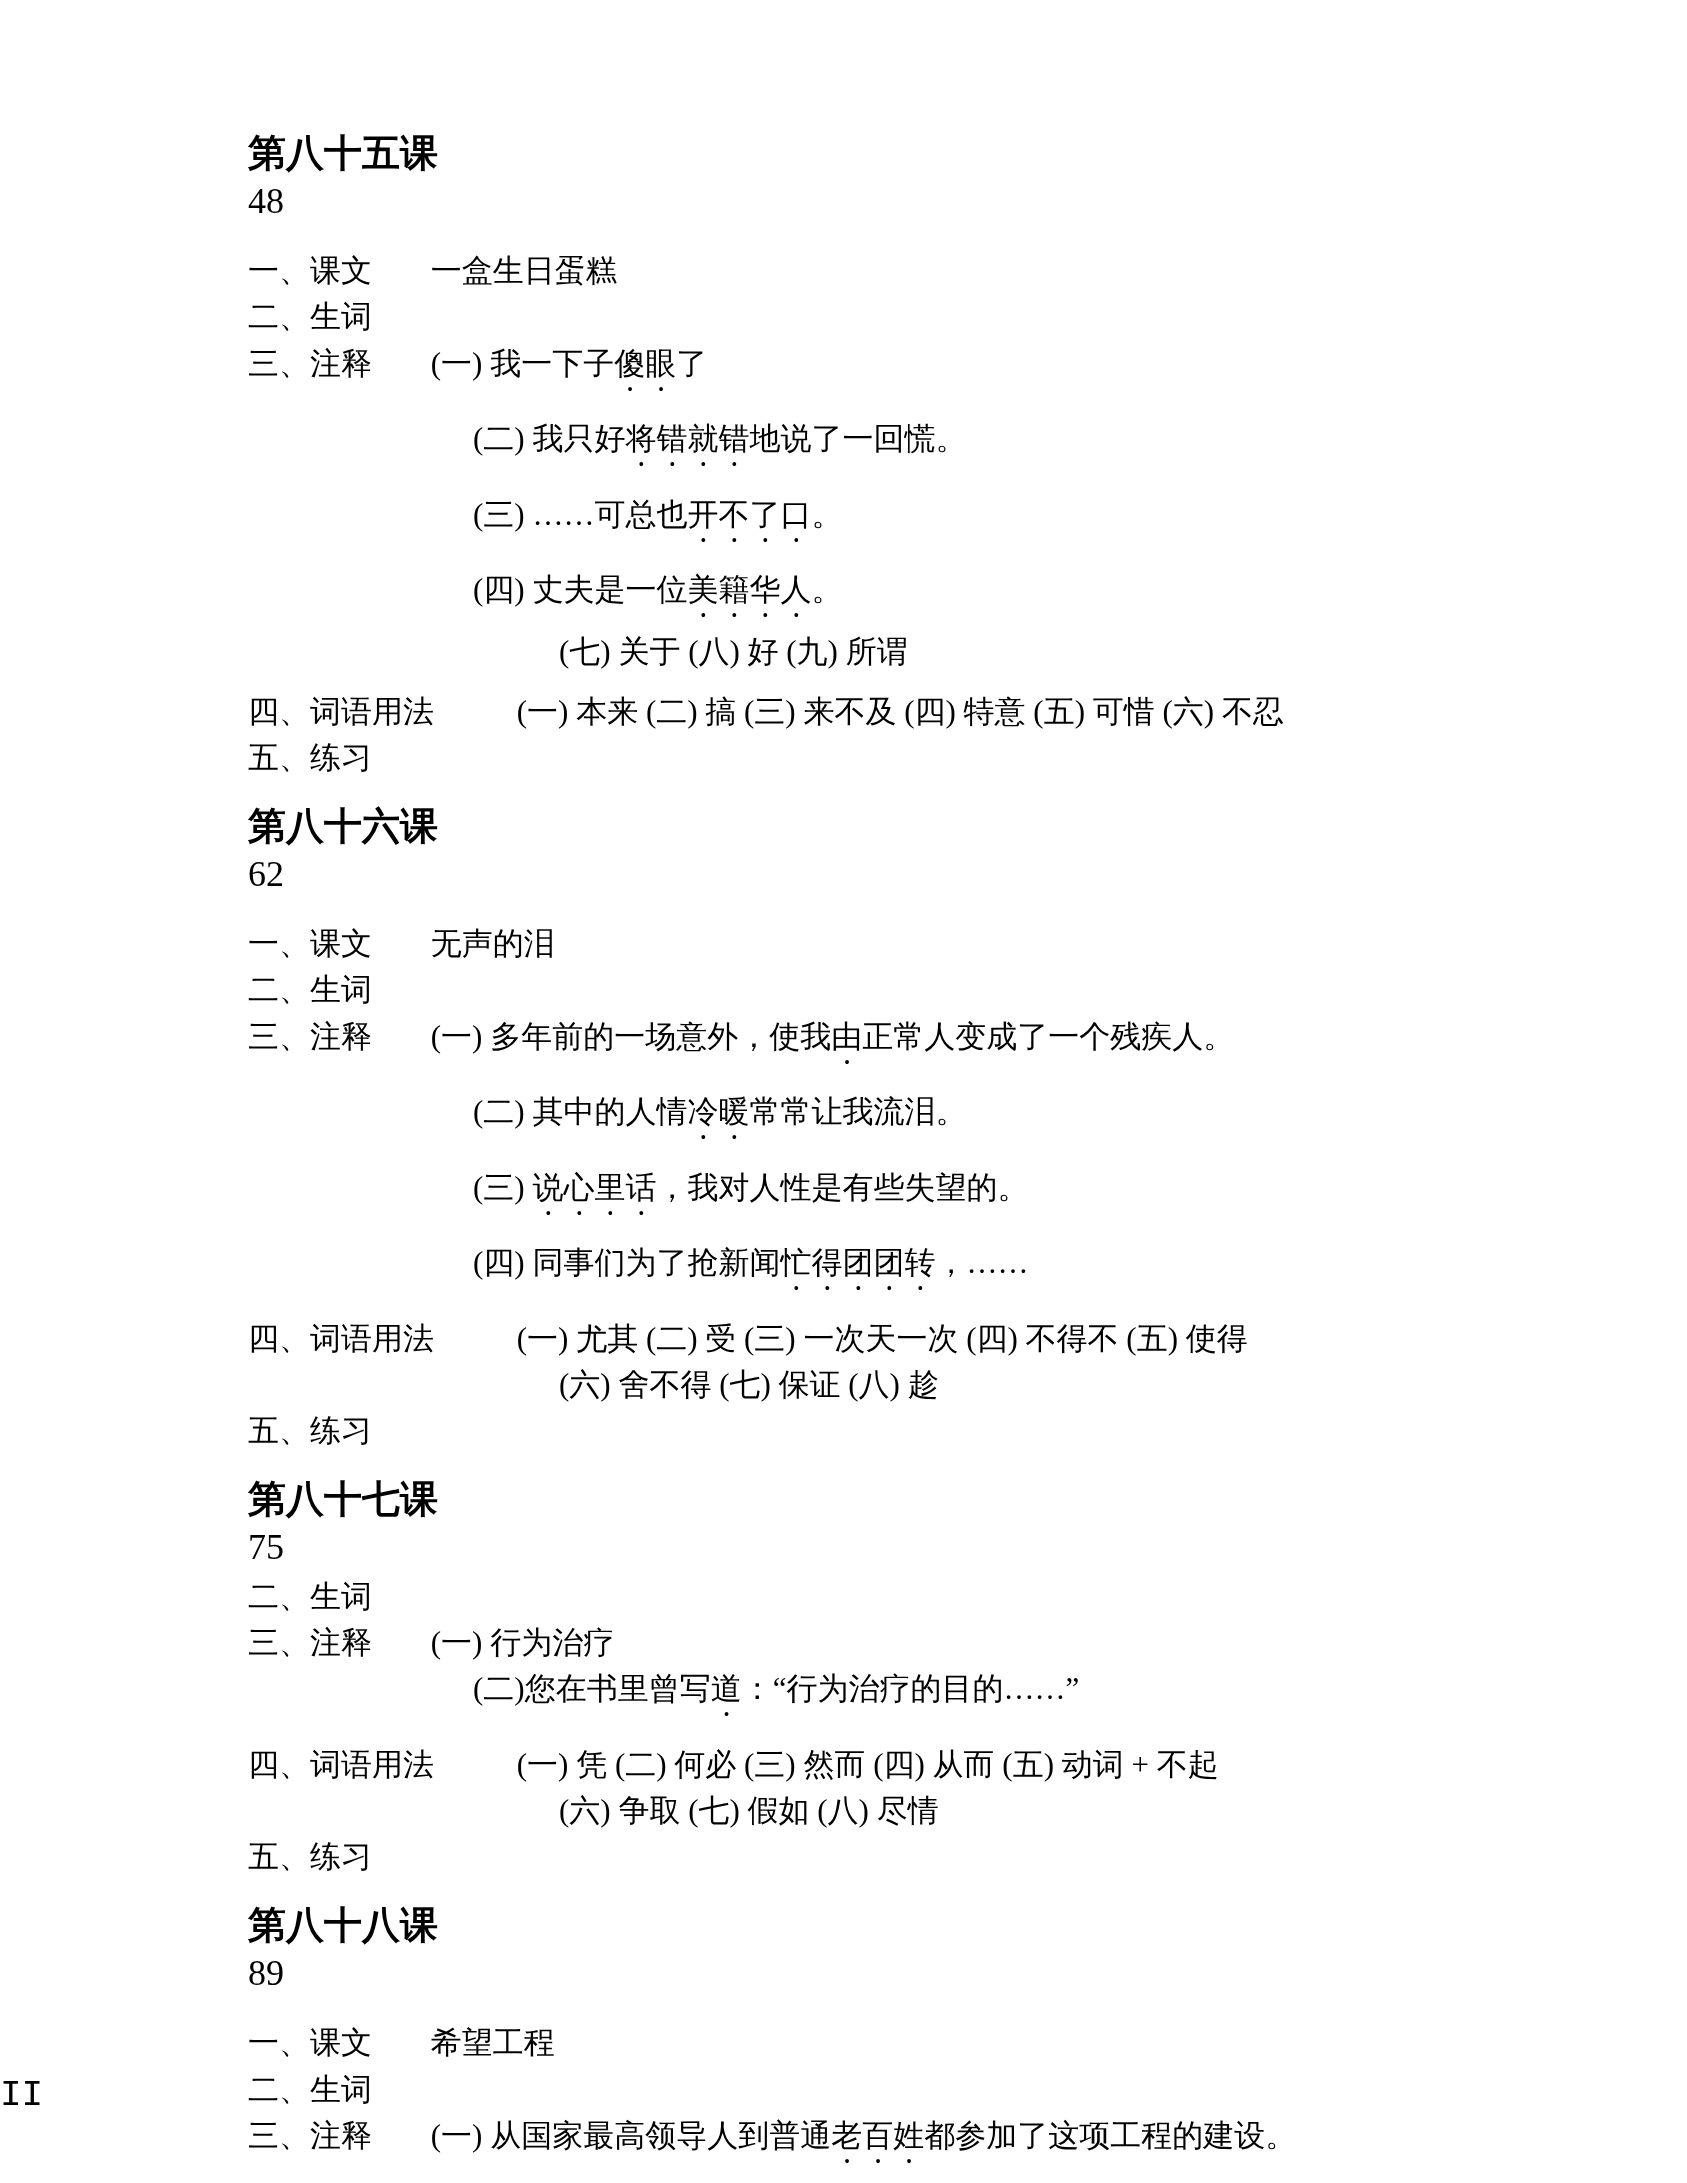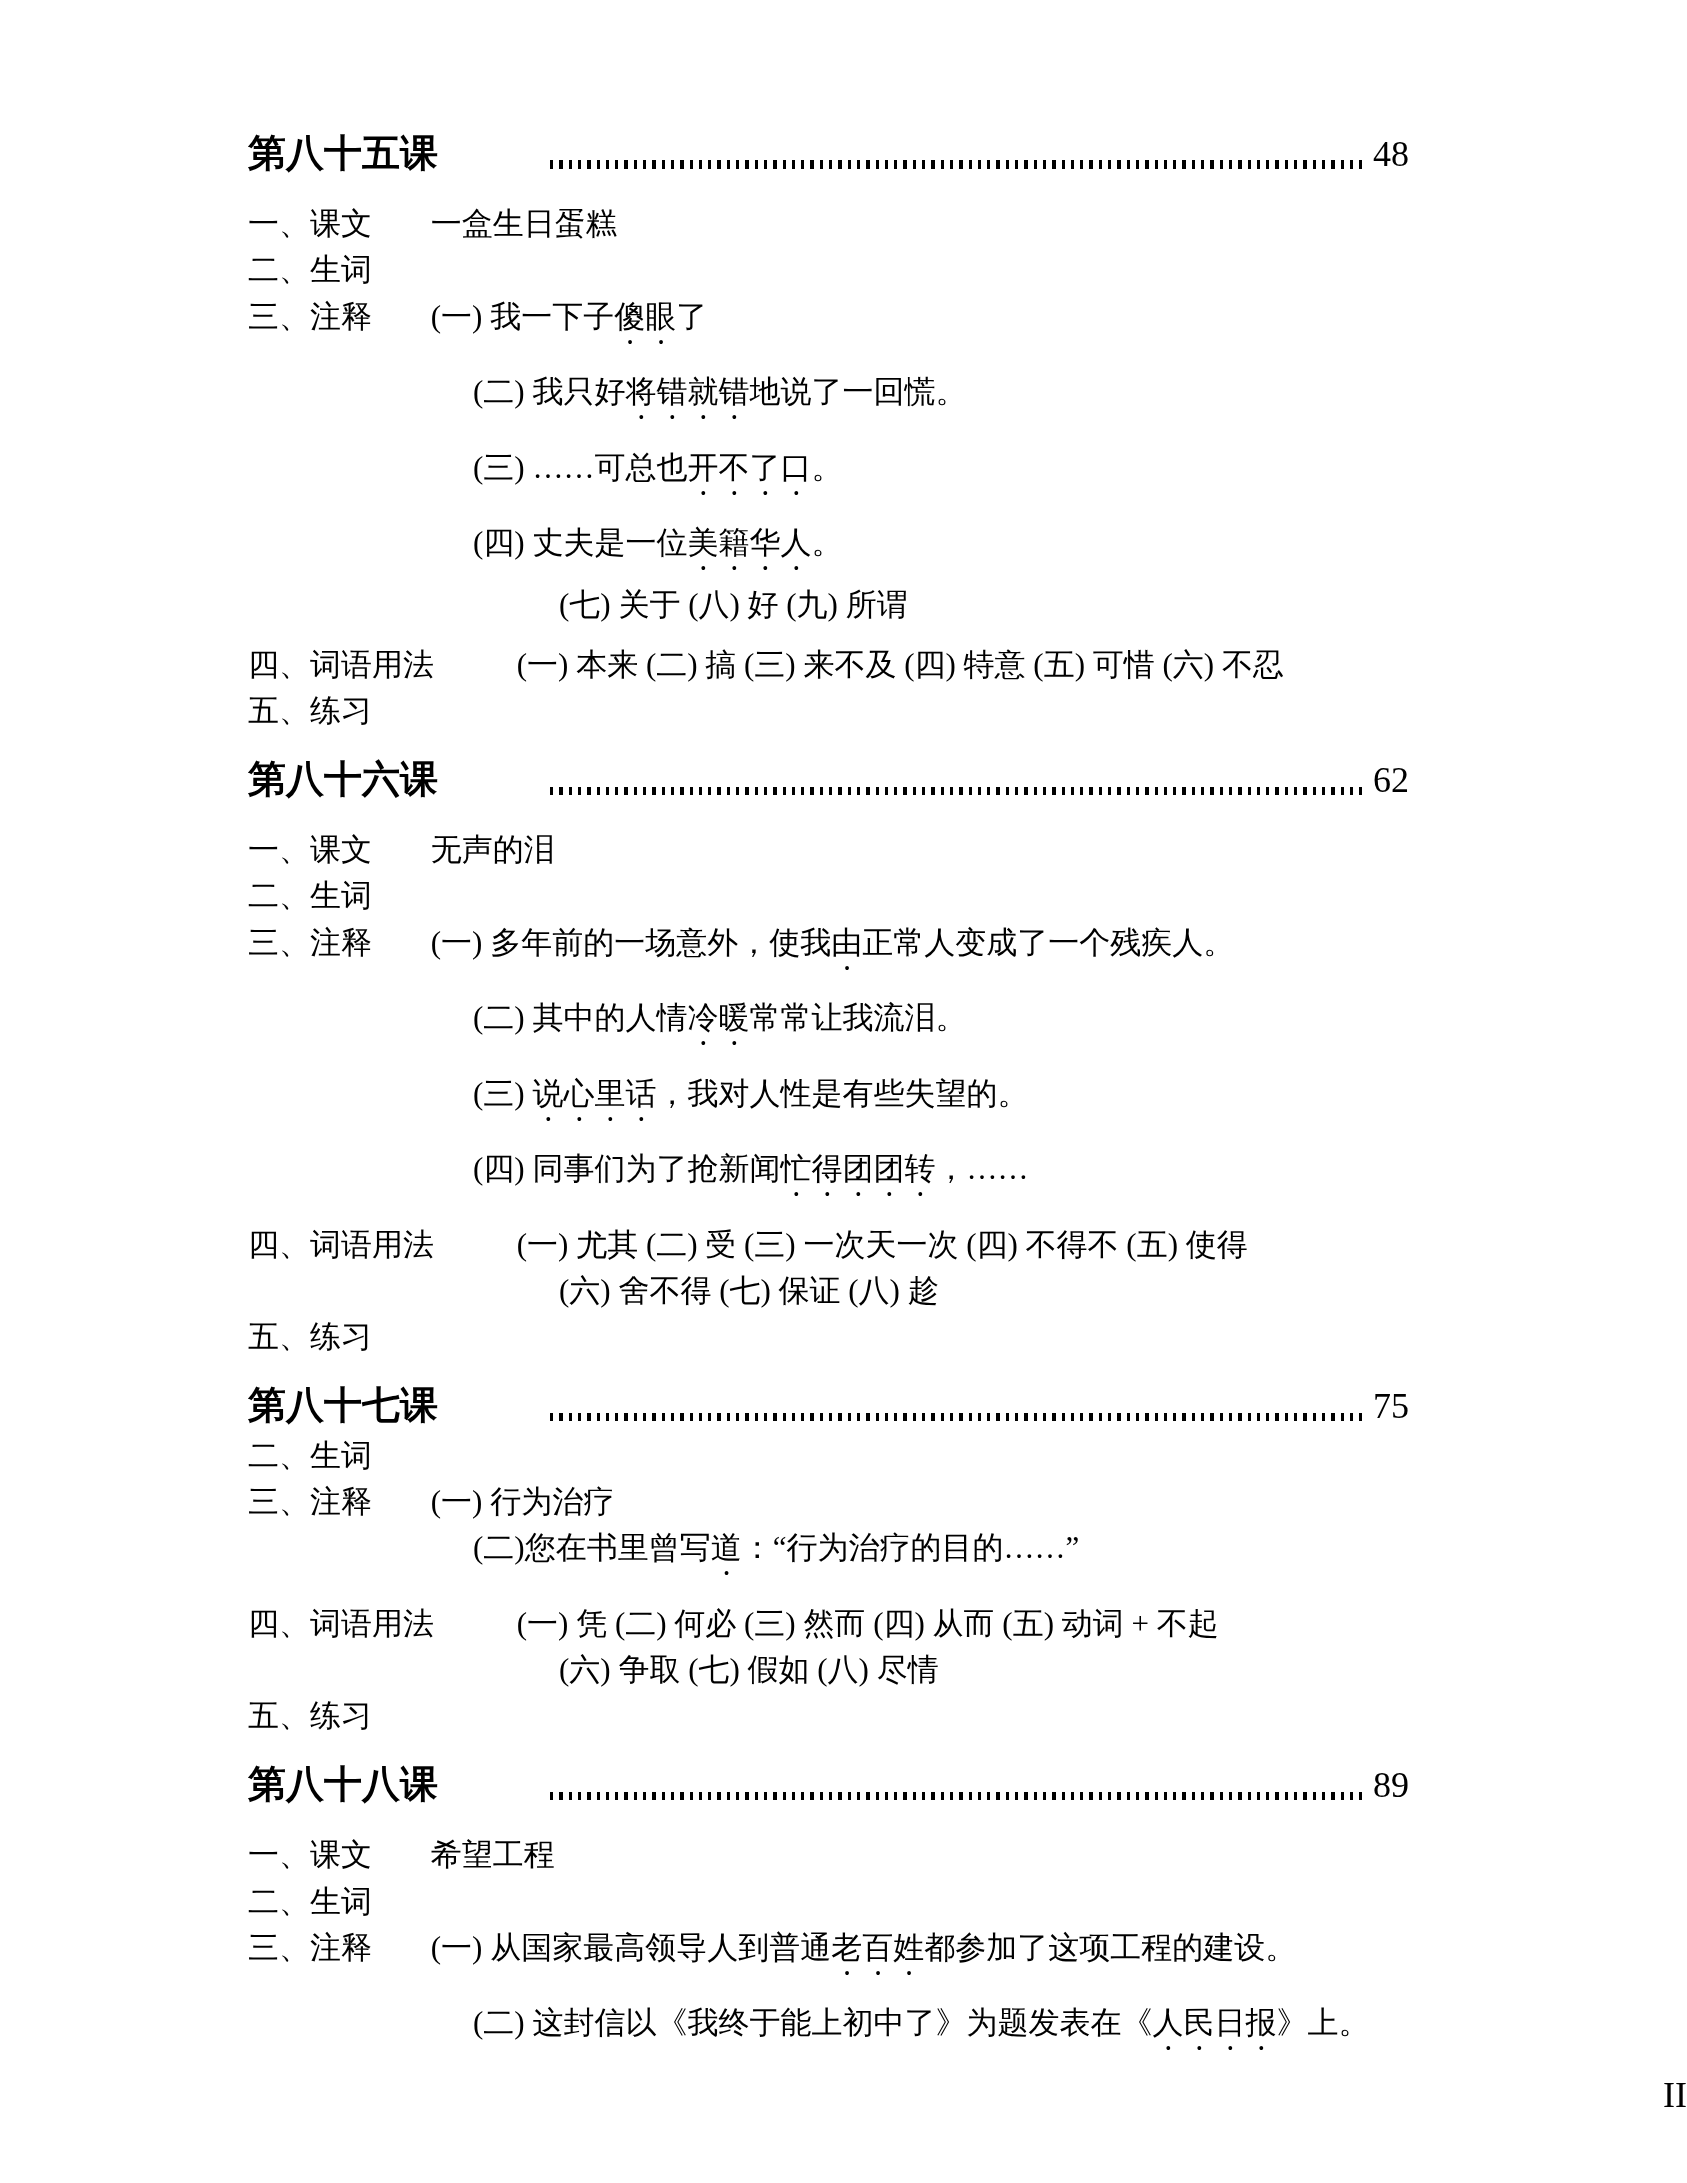--- a/index.html
+++ b/index.html
@@ -18,20 +18,21 @@
   .page {
     position: absolute;
     inset: 0;
     padding: 132px 278px 0 248px;
     box-sizing: border-box;
   }
   .row {
     font-size: 31px;
     line-height: 37px;
     white-space: nowrap;
+    flex-direction: column;
   }
   .m-sm { margin-top: 9.3px; }
   .m-md { margin-top: 22.5px; }
   .m-lg { margin-top: 30px; }
   .row.heading {
     display: flex;
     align-items: baseline;
     font-size: 38px;
     line-height: 42px;
     font-weight: 700;
@@ -66,23 +67,24 @@
     -webkit-text-emphasis: filled dot #000;
     -webkit-text-emphasis-position: under right;
     text-emphasis: filled dot #000;
     text-emphasis-position: under right;
   }
   .folio {
     position: absolute;
     left: 0;
     right: 0;
     bottom: 69px;
-    text-align: right;
+    text-align: left;
     font-size: 36px;
     line-height: 37px;
+    font-family: Liberation Mono, monospace;
   }
 </style>
 </head>
 <body>
 
 <div class="page">
 
   <section class="lesson">
     <div class="row heading">
       <span class="ltitle">第八十五课</span>

